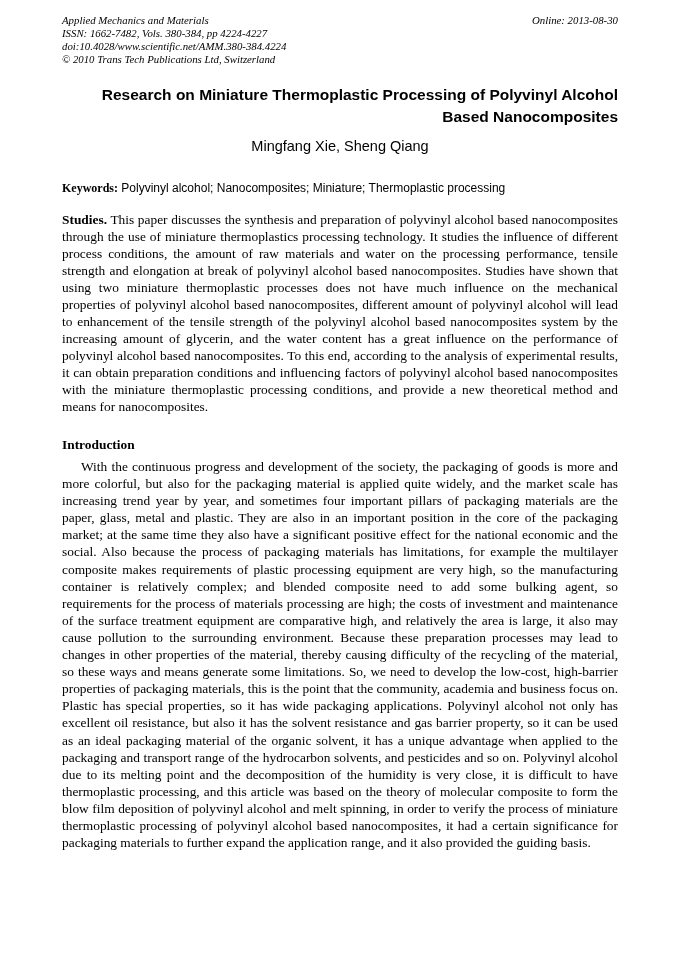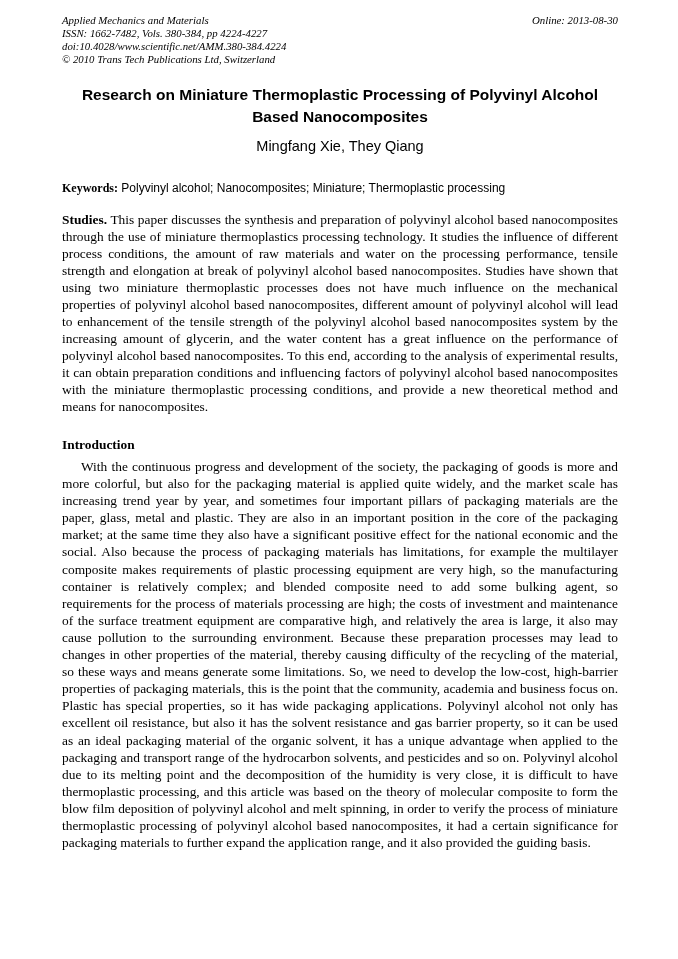--- a/index.html
+++ b/index.html
@@ -31,21 +31,21 @@
   .header-right { white-space: nowrap; }
 
   .title {
     font-family: "Liberation Sans", sans-serif;
     font-weight: bold;
     font-size: 15.5px;
     line-height: 22px;
     text-align: center;
     margin: 18px 0 0 0;
   }
-  .title-line { display: block; }
+  .title-line { display: block; text-align: right; }
 
   .authors {
     font-family: "Liberation Sans", sans-serif;
     font-size: 14.5px;
     line-height: 18px;
     text-align: center;
     margin-top: 9px;
   }
   .affiliation {
     font-family: "Liberation Sans", sans-serif;
@@ -98,21 +98,21 @@
       <div>© 2010 Trans Tech Publications Ltd, Switzerland</div>
     </div>
     <div class="header-right">Online: 2013-08-30</div>
   </header>
 
   <h1 class="title">
     <span class="title-line">Research on Miniature Thermoplastic Processing of Polyvinyl Alcohol</span>
     <span class="title-line">Based Nanocomposites</span>
   </h1>
 
-  <div class="authors">Mingfang Xie, They Qiang</div>
+  <div class="authors">Mingfang Xie, Sheng Qiang</div>
 
 
   <div class="keywords">
     <span class="kw-label">Keywords:</span>
     <span>Polyvinyl alcohol; Nanocomposites; Miniature; Thermoplastic processing</span>
   </div>
 
   <p class="abstract">
     <span class="abs-label">Studies.</span>
     <span>This paper discusses the synthesis and preparation of polyvinyl alcohol based nanocomposites through the use of miniature thermoplastics processing technology. It studies the influence of different process conditions, the amount of raw materials and water on the processing performance, tensile strength and elongation at break of polyvinyl alcohol based nanocomposites. Studies have shown that using two miniature thermoplastic processes does not have much influence on the mechanical properties of polyvinyl alcohol based nanocomposites, different amount of polyvinyl alcohol will lead to enhancement of the tensile strength of the polyvinyl alcohol based nanocomposites system by the increasing amount of glycerin, and the water content has a great influence on the performance of polyvinyl alcohol based nanocomposites. To this end, according to the analysis of experimental results, it can obtain preparation conditions and influencing factors of polyvinyl alcohol based nanocomposites with the miniature thermoplastic processing conditions, and provide a new theoretical method and means for nanocomposites.</span>

